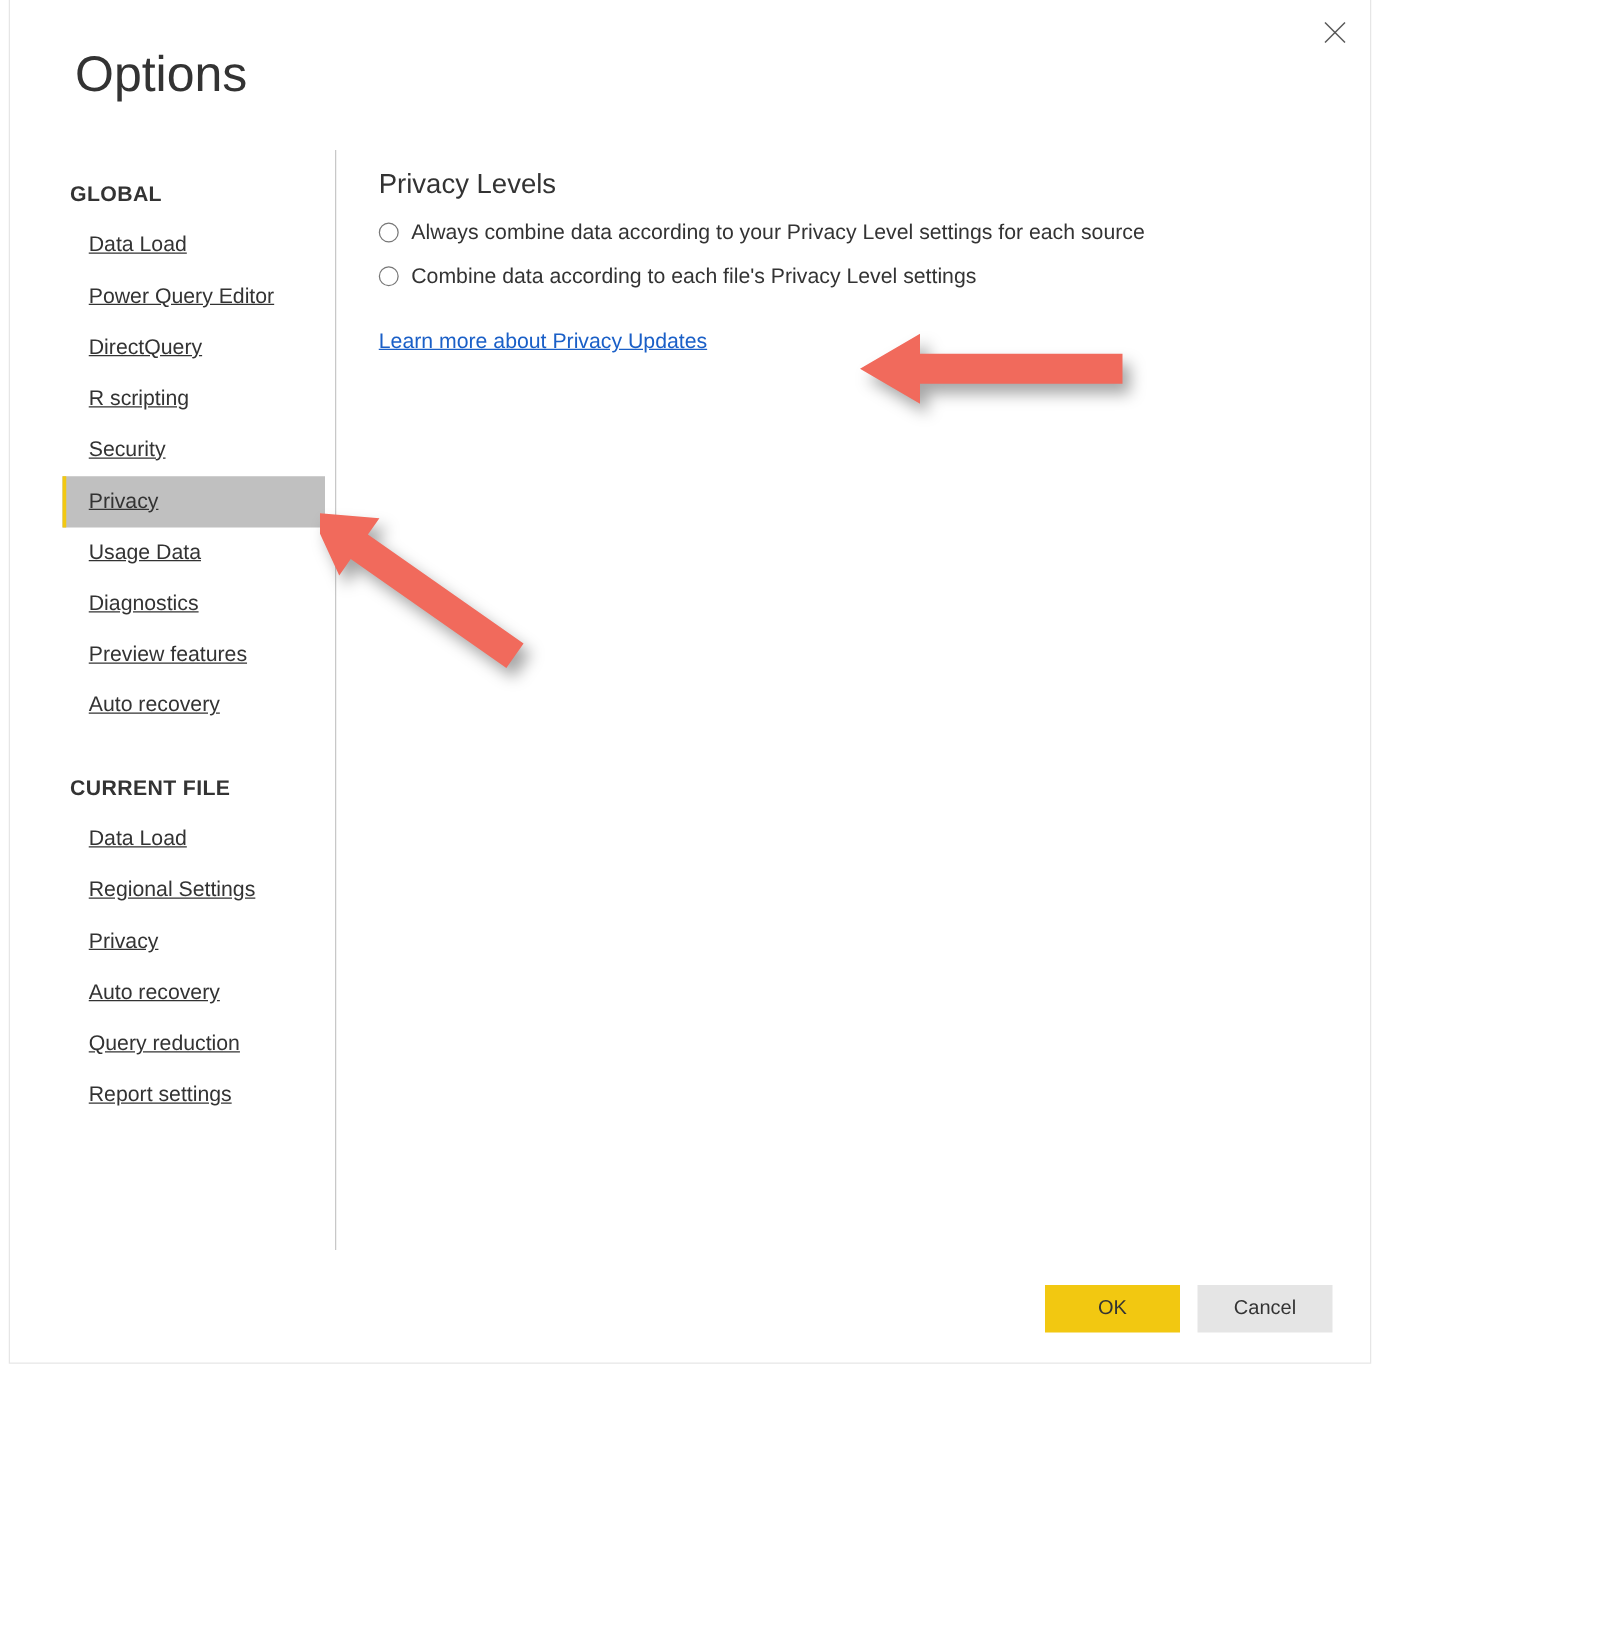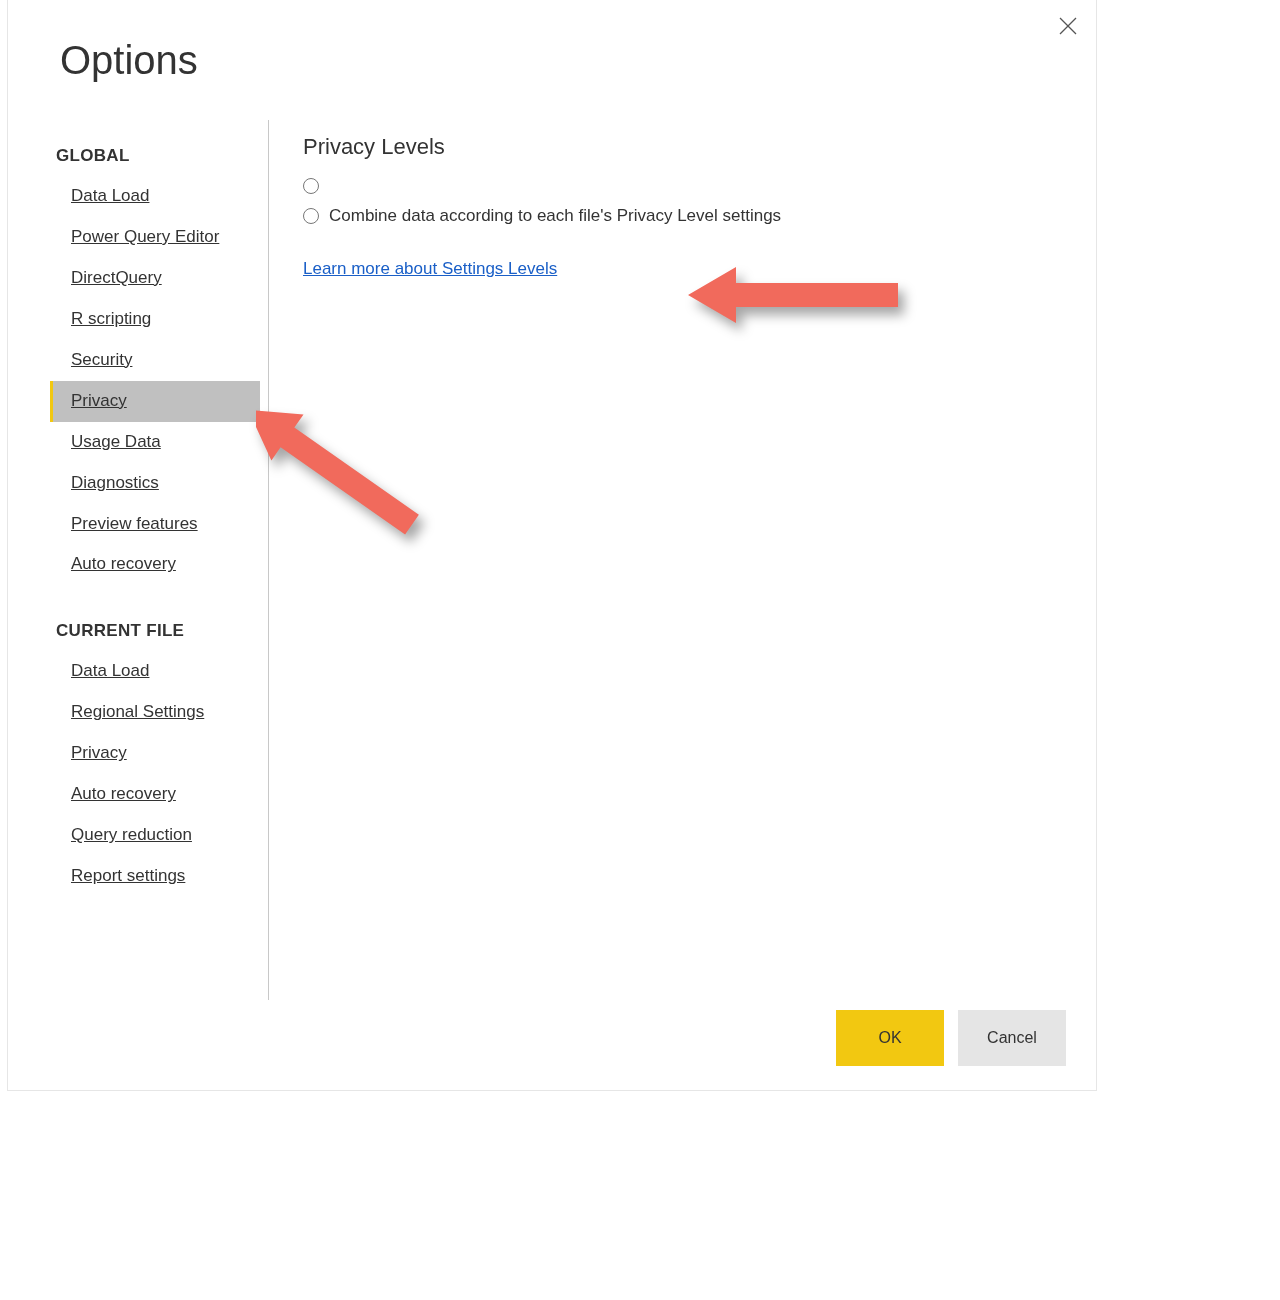--- a/index.html
+++ b/index.html
@@ -132,21 +132,21 @@
     cursor: pointer;
   }
   .footer {
     position: absolute;
     right: 30px; bottom: 24px;
     display: flex;
     gap: 14px;
   }
   .btn {
     min-width: 108px;
-    height: 56px;
+    height: 38px;
     border: none;
     font-size: 16px;
     cursor: pointer;
     font-family: inherit;
   }
   .btn-primary { background: #f2c811; color: #333; }
   .btn-secondary { background: #e5e5e5; color: #333; }
 
   
   .arrow {
@@ -190,27 +190,28 @@
         <div class="side-item">Auto recovery</div>
         <div class="side-item">Query reduction</div>
         <div class="side-item">Report settings</div>
       </div>
     <div class="divider"></div>
     <div class="content">
       <div class="content-heading">Privacy Levels</div>
       <div id="radio-group">
           <div class="radio-row">
             <span class="radio"></span>
+            <span>Always combine data according to your Privacy Level settings for each source</span>
           </div>
           <div class="radio-row">
             <span class="radio"></span>
             <span>Combine data according to each file's Privacy Level settings</span>
           </div>
         </div>
-      <a class="learn-link">Learn more about Settings Levels</a>
+      <a class="learn-link">Learn more about Privacy Updates</a>
     </div>
   </div>
 
   <div class="footer">
     <button class="btn btn-primary">OK</button>
     <button class="btn btn-secondary">Cancel</button>
   </div>
 
   <svg class="arrow" style="left:680px; top:255px; width:220px; height:80px;" viewBox="0 0 220 80">
     <g fill="#f16a5c">

